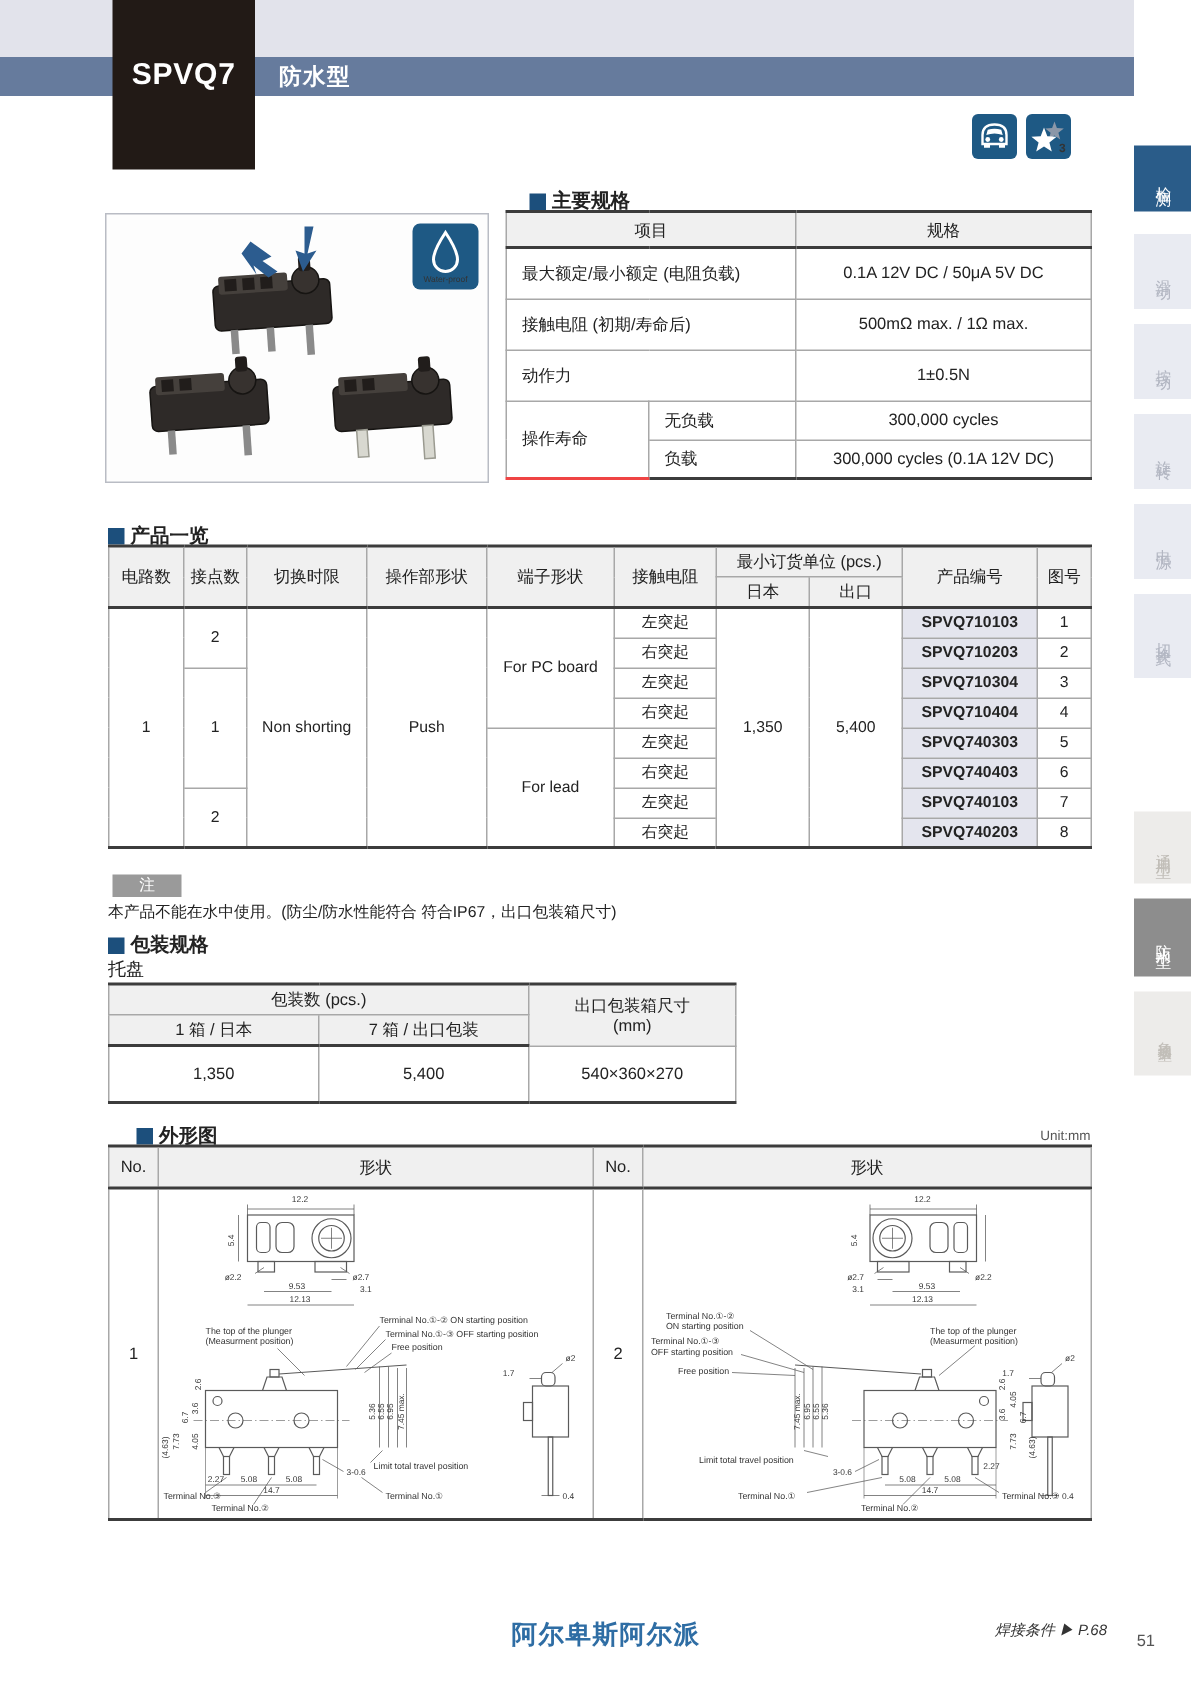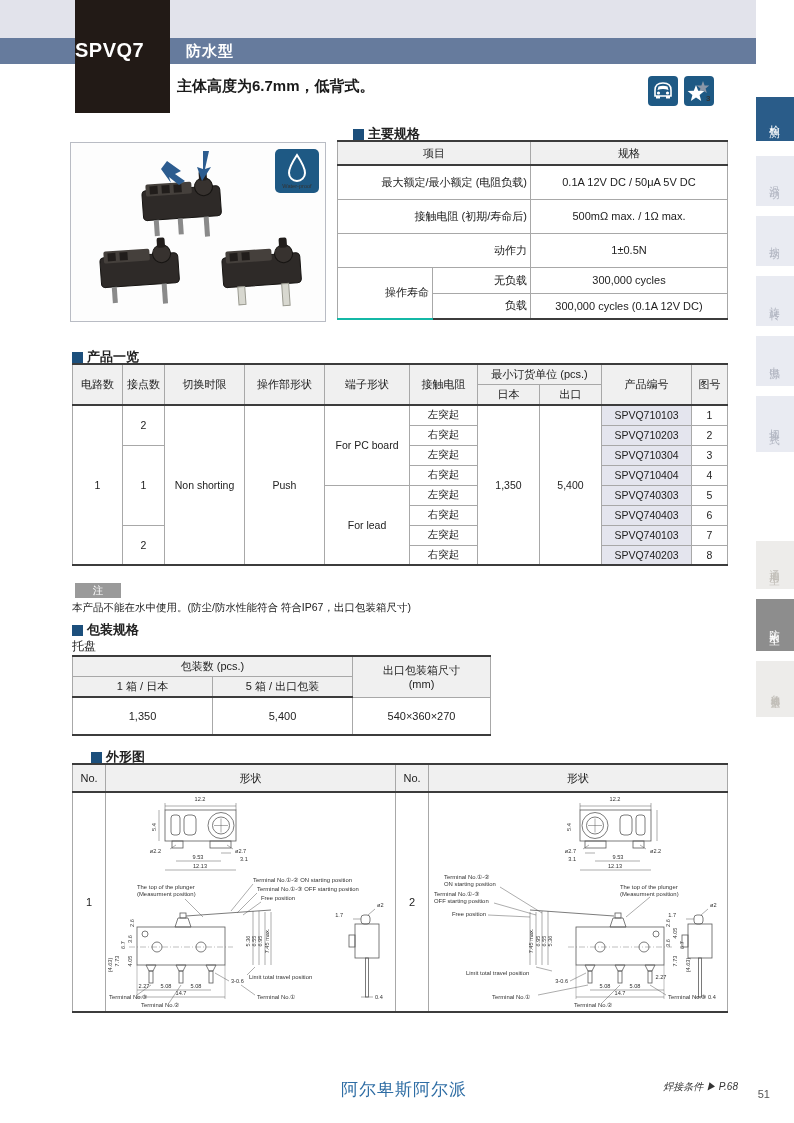--- a/index.html
+++ b/index.html
@@ -4,81 +4,80 @@
 <style>
   * { margin:0; padding:0; box-sizing:border-box; }
   html,body { width:794px; height:1123px; background:#fff; font-family:"Liberation Sans",sans-serif; color:#222; }
   #page { position:relative; width:794px; height:1123px; overflow:hidden; background:#fff; }
   .abs { position:absolute; }
 
   
   .top-band { left:0; top:0; width:756px; height:38px; background:#e2e3eb; }
   .blue-bar { left:0; top:38px; width:756px; height:26px; background:#667b9d; }
   .model-box { left:75px; top:0; width:95px; height:113px; background:#221a16; }
-  .model-text { width:100%; text-align:left; top:39px; color:#fff; font-size:20px; font-weight:bold; letter-spacing:.5px; }
+  .model-text { width:100%; text-align:center; top:39px; color:#fff; font-size:20px; font-weight:bold; letter-spacing:.5px; }
   .cat-text { left:186px; top:42px; color:#fff; font-size:15px; font-weight:bold; letter-spacing:1px; }
   .tagline { left:177px; top:77px; font-size:15px; font-weight:bold; color:#1a1a1a; }
   .badge { width:30px; height:30px; border-radius:4px; background:#1e5984; display:flex; align-items:center; justify-content:center; }
 
   
   .sec-title { font-size:13px; font-weight:bold; color:#222; display:flex; align-items:center; gap:4px; }
   .sec-sq { width:11px; height:11px; background:#1c4f7c; display:inline-block; }
 
   
   .photo-box { left:70px; top:142px; width:256px; height:180px; border:1px solid #b9bcc4; background:#fdfdfd; }
 
   
   table { border-collapse:collapse; table-layout:fixed; }
   td,th { border:1px solid #a8a8a8; font-weight:normal; text-align:center; vertical-align:middle; font-size:11px; color:#222; padding:2px 3px; }
   .hdr { background:#f0f0f0; }
   .spec-table { left:337px; top:140px; width:390px; }
-  .spec-table td.item { text-align:right; padding-left:10px; }
+  .spec-table td.item { text-align:left; padding-left:10px; }
   .thick-top { border-top:2px solid #3c3c3c !important; }
   .thick-bot { border-bottom:2px solid #3c3c3c !important; }
   .prod-table { left:72px; top:363px; width:655px; }
   .prod-table td { font-size:10.5px; padding:1px 2px; }
-  .partno { background:#e4e5ee; font-weight:normal; }
+  .partno { background:#e4e5ee; font-weight:bold; }
   .pack-table { left:72px; top:655px; width:418px; }
   .out-table { left:72px; top:763px; width:655px; }
   .out-table td { padding:0; }
 
   .note-badge { left:75px; top:583px; width:46px; height:15px; background:#9a9a9a; color:#fff; font-size:10.5px; text-align:center; line-height:15px; }
   .note-text { left:72px; top:601px; font-size:10.5px; color:#222; }
 
   
   .tab { left:756px; width:38px; display:flex; align-items:center; justify-content:center;
          writing-mode:vertical-rl; font-size:10.5px; letter-spacing:3px; }
   .tab-idle1 { background:#e9ebf2; color:#b2b6c2; }
   .tab-act1  { background:#2a5c89; color:#fff; }
   .tab-idle2 { background:#edecea; color:#c1beb8; }
   .tab-act2  { background:#8d8d8d; color:#fff; }
 
   
-  .footer-brand { left:0; top:1078px; width:760px; text-align:center; color:#2e6da4; font-weight:normal; font-size:17px; letter-spacing:1px;padding-left:48px; }
+  .footer-brand { left:0; top:1078px; width:760px; text-align:center; color:#2e6da4; font-weight:bold; font-size:17px; letter-spacing:1px;padding-left:48px; }
   .footer-solder { right:56px; top:1080px; font-size:10px; color:#333;font-style:italic; }
   .footer-page { right:24px; top:1088px; font-size:11px; color:#555; }
   .unit-note { left:0; top:752px; width:727px; text-align:right; font-size:9px; color:#555; }
 
   
   svg text { font-family:"Liberation Sans",sans-serif; fill:#333; }
   .dim { font-size:5.6px; }
   .lbl { font-size:5.9px; }
 </style>
 </head>
 <body>
 
 <div id="page">
 
   <div class="abs top-band"></div>
   <div class="abs blue-bar"></div>
   <div class="abs model-box">
     <div class="abs model-text">SPVQ7</div>
   </div>
   <div class="abs cat-text">防水型</div>
-  <div class="abs tagline">主体高度为6.7mm，低背式。</div>
 
   <div class="abs badge" style="left:648px; top:76px;">
     <svg width="24" height="24" viewBox="0 0 24 24">
       <path d="M4 17 V11 Q4 4 12 4 Q20 4 20 11 V17 Z" fill="none" stroke="#fff" stroke-width="1.6"></path>
       <path d="M6.5 11 Q12 9 17.5 11 L16.5 7.5 Q12 6 7.5 7.5 Z" fill="#fff"></path>
       <circle cx="7.5" cy="14" r="1.6" fill="#fff"></circle>
         <circle cx="16.5" cy="14" r="1.6" fill="#fff"></circle>
       <rect x="5" y="17" width="4" height="2.5" fill="#fff"></rect>
         <rect x="15" y="17" width="4" height="2.5" fill="#fff"></rect>
     </svg>
@@ -161,21 +160,21 @@
     </tr>
     <tr style="height:34px;">
       <td class="item" colspan="2">接触电阻 (初期/寿命后)</td>
       <td>500mΩ max. / 1Ω max.</td>
     </tr>
     <tr style="height:34px;">
       <td class="item" colspan="2">动作力</td>
       <td>1±0.5N</td>
     </tr>
     <tr style="height:26px;">
-      <td class="item" rowspan="2" style="border-bottom:2px solid #14b8a6;margin-top:35px;">操作寿命</td>
+      <td class="item" rowspan="2" style="border-bottom:2px solid #ef4444;margin-top:35px;">操作寿命</td>
       <td class="item">无负载</td>
       <td>300,000 cycles</td>
     </tr>
     <tr style="height:26px;">
       <td class="item thick-bot">负载</td>
       <td class="thick-bot">300,000 cycles (0.1A 12V DC)</td>
     </tr>
   </tbody>
     </table>
 
@@ -282,34 +281,35 @@
     <tbody>
         <tr style="height:19px;padding-left:46px;">
       <th class="hdr thick-top" colspan="2">包装数 (pcs.)</th>
       <th class="hdr thick-top" rowspan="2">
         <div>出口包装箱尺寸</div>
         <div>(mm)</div>
       </th>
     </tr>
     <tr style="height:19px;">
       <th class="hdr thick-bot">1 箱 / 日本</th>
-      <th class="hdr thick-bot">5 箱 / 出口包装</th>
+      <th class="hdr thick-bot">7 箱 / 出口包装</th>
     </tr>
     <tr style="height:38px;">
       <td class="thick-bot">1,350</td>
       <td class="thick-bot">5,400</td>
       <td class="thick-bot">540×360×270</td>
     </tr>
   </tbody>
     </table>
 
   <div class="abs sec-title" style="left:72px; top:748px;padding-left:19px;">
     <span class="sec-sq"></span>
     <span>外形图</span>
   </div>
+  <div class="abs unit-note">Unit:mm</div>
   <table class="abs out-table">
     <colgroup>
         <col style="width:33px">
         <col style="width:290px">
         <col style="width:33px">
         <col style="width:299px">
       </colgroup>
     <tbody>
         <tr style="height:28px;">
       <th class="hdr thick-top thick-bot">No.</th>

